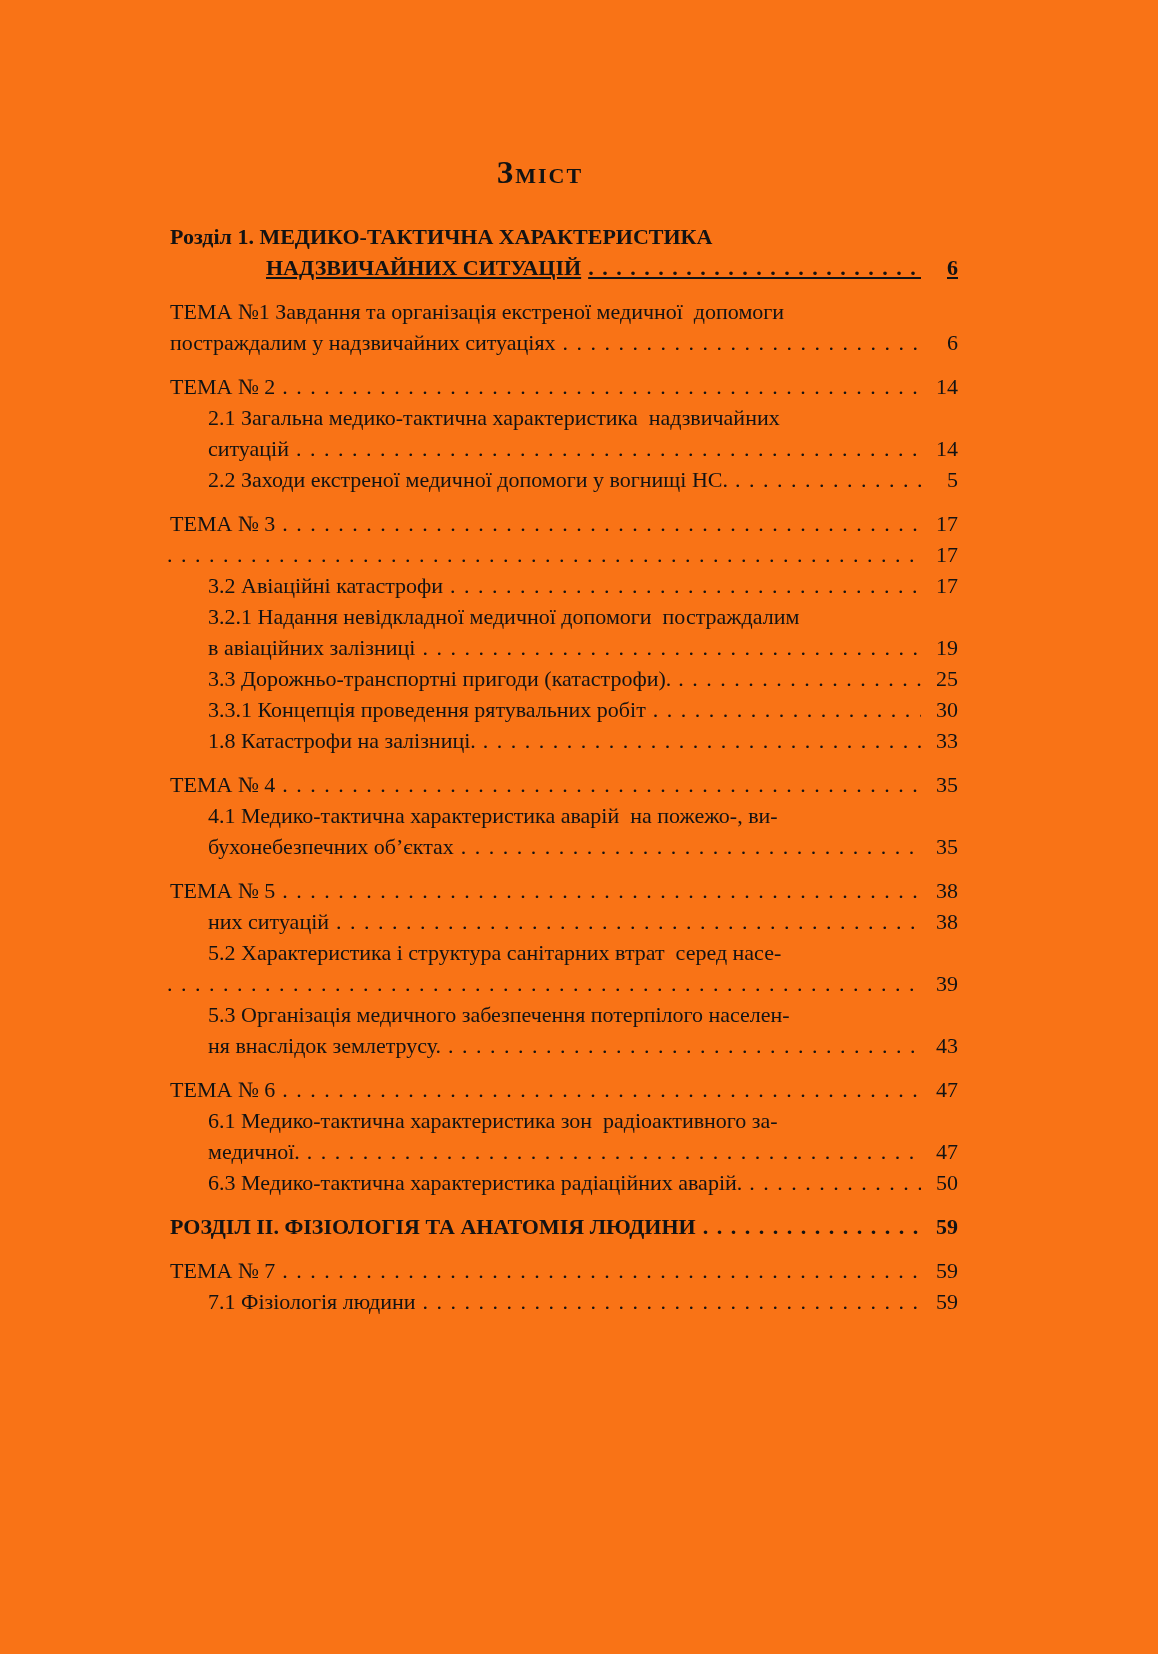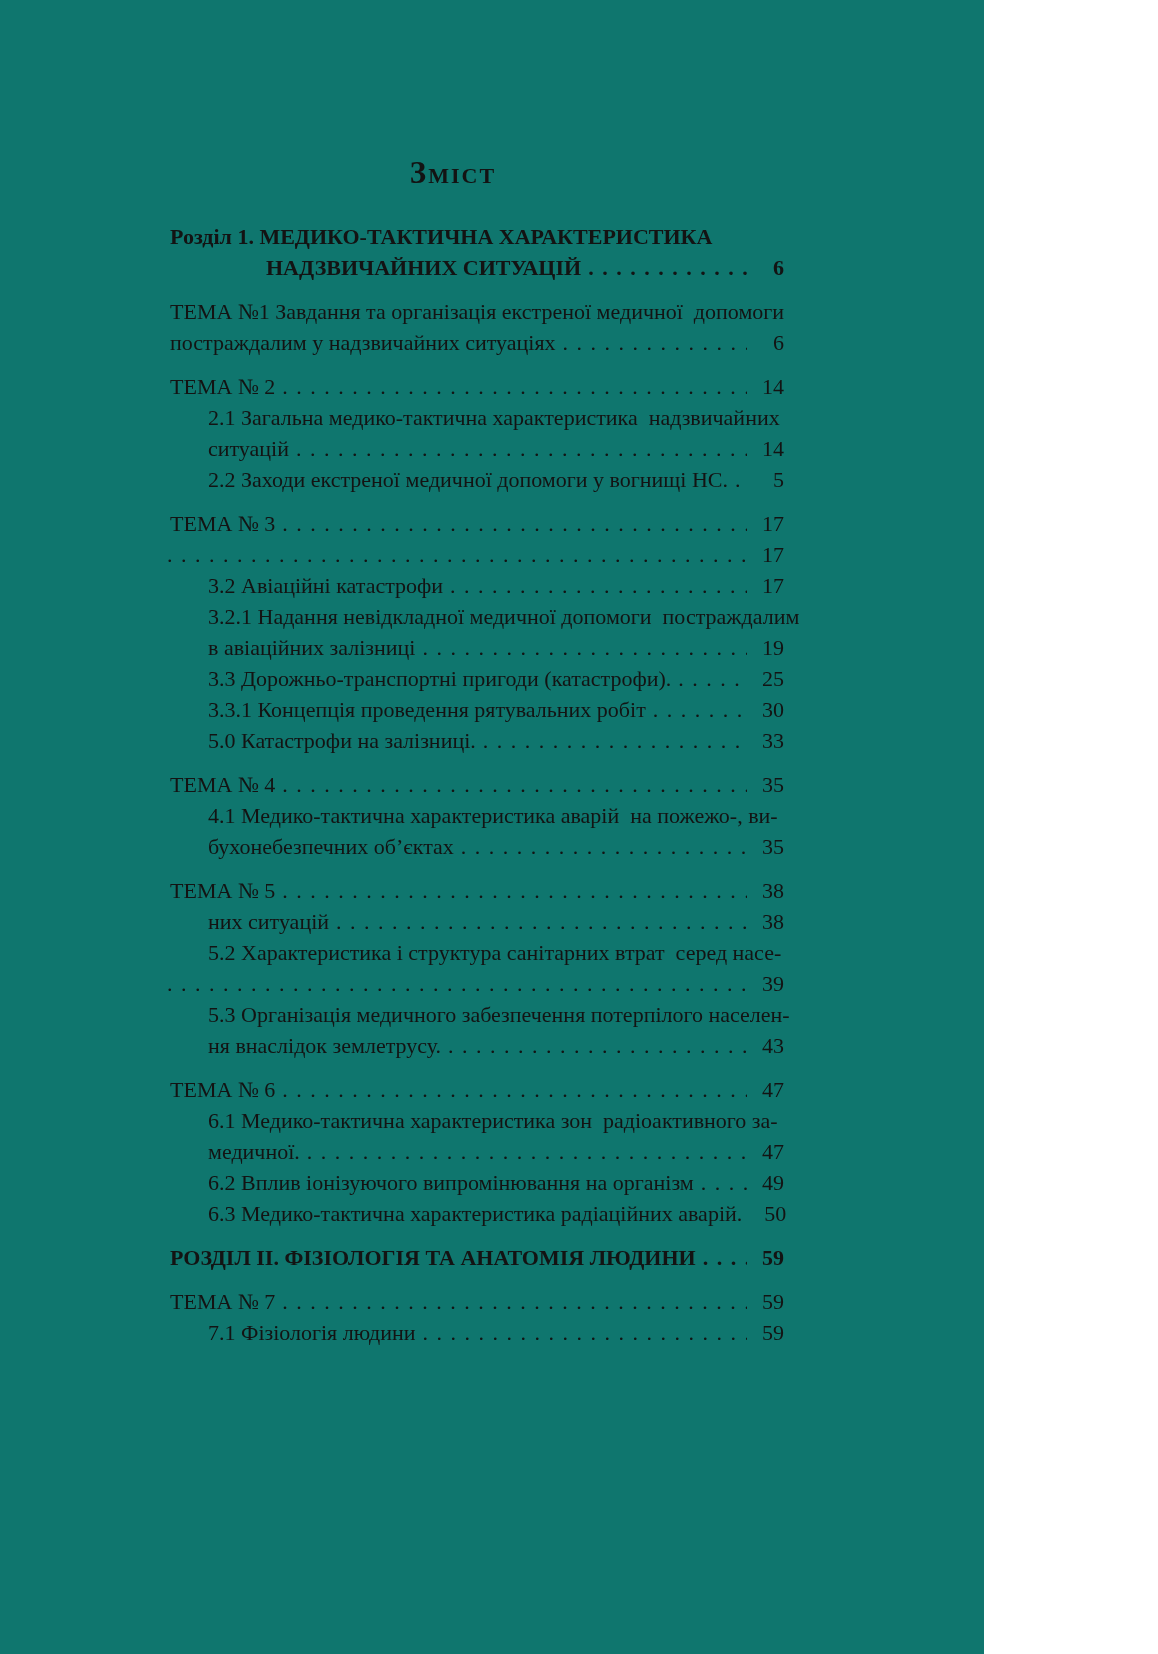--- a/index.html
+++ b/index.html
@@ -2,24 +2,24 @@
 <html><head>
 <meta charset="utf-8">
 <style>
   html, body {
     margin: 0;
     padding: 0;
     background: #ffffff;
   }
   .page {
     position: relative;
-    width: 984px;
+    width: 1158px;
     height: 1654px;
     box-sizing: border-box;
-    background: #0f766e;
+    background: #f97316;
     color: #131313;
     font-family: "Liberation Serif", serif;
     font-size: 22px;
     padding: 155px 200px 0 122px;
     overflow: hidden;
   }
   .title {
     font-size: 31px;
     font-weight: bold;
     font-variant: small-caps;
@@ -30,21 +30,21 @@
   .toc { width: 100%; }
   .entry { font-weight: normal; }
   .entry.gap { margin-top: 13px; }
   .entry.chapter { font-weight: bold; }
   .line {
     display: flex;
     align-items: baseline;
     line-height: 31px;
   }
   .entry.sub .line { padding-left: 38px; }
-  .entry.chapter .line.cont { padding-left: 96px; }
+  .entry.chapter .line.cont { padding-left: 96px; text-decoration: underline; }
   .line-text { white-space: pre; margin-left: 48px; }
   .dots {
     flex: 1 1 auto;
     min-width: 0;
     overflow: hidden;
     white-space: nowrap;
     margin-left: 7px;
     margin-right: 5px;
     word-spacing: 3px;
   }
@@ -147,21 +147,21 @@
       </div>
       <div class="entry sub">
         <div class="line">
           <span class="line-text">3.3.1 Концепція проведення рятувальних робіт</span>
           <span class="dots"></span>
           <span class="pagenum">30</span>
         </div>
       </div>
       <div class="entry sub">
         <div class="line">
-          <span class="line-text">5.0 Катастрофи на залізниці.</span>
+          <span class="line-text">1.8 Катастрофи на залізниці.</span>
           <span class="dots"></span>
           <span class="pagenum">33</span>
         </div>
       </div>
       <div class="entry theme gap">
         <div class="line">
           <span class="line-text">ТЕМА № 4</span>
           <span class="dots"></span>
           <span class="pagenum">35</span>
         </div>
@@ -217,27 +217,20 @@
         </div>
       </div>
       <div class="entry sub">
         <div class="line">
           <span class="line-text">6.1 Медико-тактична характеристика зон  радіоактивного за-</span>
         </div>
         <div class="line cont">
           <span class="line-text">медичної.</span>
           <span class="dots"></span>
           <span class="pagenum">47</span>
-        </div>
-      </div>
-      <div class="entry sub">
-        <div class="line">
-          <span class="line-text">6.2 Вплив іонізуючого випромінювання на організм</span>
-          <span class="dots"></span>
-          <span class="pagenum">49</span>
         </div>
       </div>
       <div class="entry sub">
         <div class="line">
           <span class="line-text">6.3 Медико-тактична характеристика радіаційних аварій.</span>
           <span class="dots"></span>
           <span class="pagenum">50</span>
         </div>
       </div>
       <div class="entry chapter gap">

